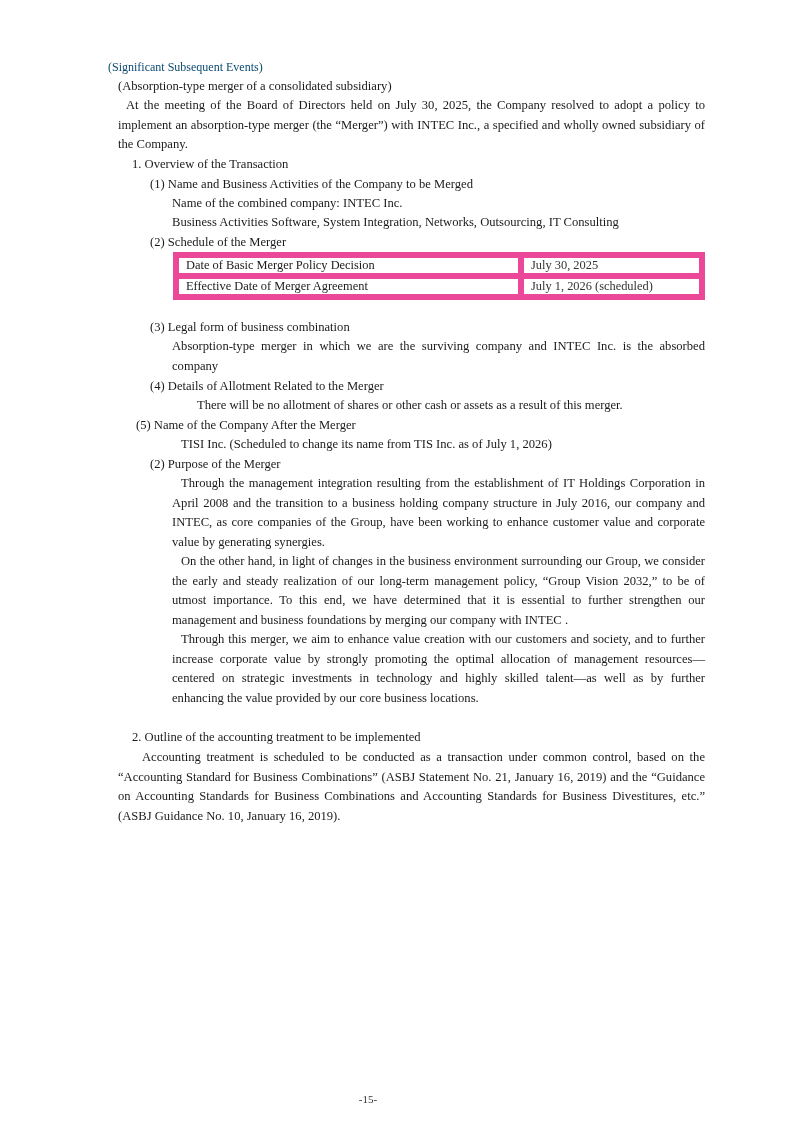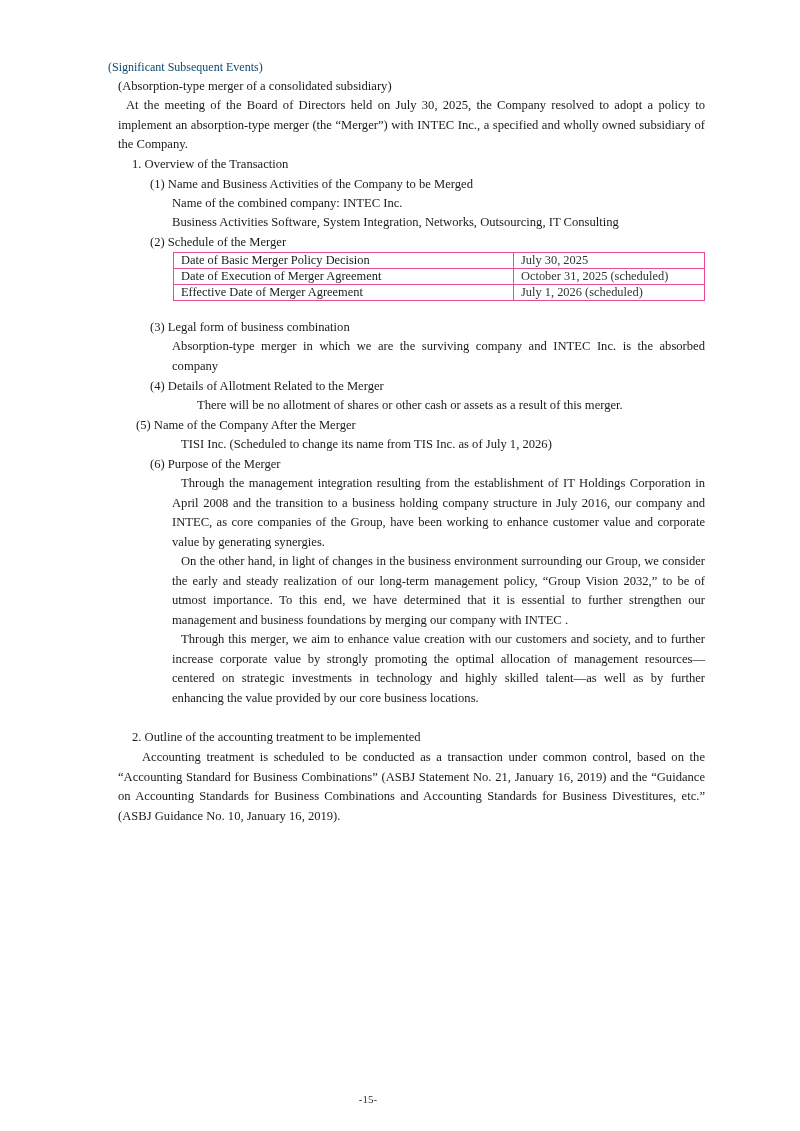--- a/index.html
+++ b/index.html
@@ -10,21 +10,21 @@
     font-size: 12.6px;
   }
   .line { position: absolute; white-space: nowrap; line-height: 19.5px; }
   .just { position: absolute; text-align: justify; text-align-last: left; line-height: 19.6px; }
   .heading-top { left: 108px; top: 58px; color: #0c4a6e; font-size: 12px; }
   table.schedule {
     position: absolute; left: 173px; top: 252px; width: 532px;
     border-collapse: collapse; font-size: 12.4px;
   }
   table.schedule td {
-    border: 1px solid #ec4899; padding: 0 0 0 7px; height: 15px; line-height: 15px;
+    border: 6px solid #ec4899; padding: 0 0 0 7px; height: 15px; line-height: 15px;
     white-space: nowrap;
   }
   table.schedule td.c1 { width: 332px; }
   table.schedule td.c2 { color: #333; }
   .page-num { position: absolute; left: 0; width: 736px; top: 1093px; text-align: center; font-size: 11px; color: #333; }
 </style>
 </head>
 <body>
 
 <div class="line heading-top">(Significant Subsequent Events)</div>
@@ -40,40 +40,36 @@
 
 <div class="line" style="left:150px; top:233px;">(2) Schedule of the Merger</div>
 
 <table class="schedule">
   <tbody>
       <tr>
     <td class="c1">Date of Basic Merger Policy Decision</td>
     <td class="c2">July 30, 2025</td>
   </tr>
   <tr>
-    <td class="c1">Date of Execution of Merger Agreement</td>
-    <td class="c2">October 31, 2025 (scheduled)</td>
-  </tr>
-  <tr>
     <td class="c1">Effective Date of Merger Agreement</td>
     <td class="c2">July 1, 2026 (scheduled)</td>
   </tr>
 </tbody>
   </table>
 
 <div class="line" style="left:150px; top:318px;">(3) Legal form of business combination</div>
 <div class="just" style="left:172px; top:337px; width:533px;">Absorption-type merger in which we are the surviving company and INTEC Inc. is the absorbed company</div>
 
 <div class="line" style="left:150px; top:377px;">(4) Details of Allotment Related to the Merger</div>
 <div class="line" style="left:197px; top:396px;text-align:right;">There will be no allotment of shares or other cash or assets as a result of this merger.</div>
 
 <div class="line" style="left:136px; top:416px;">(5) Name of the Company After the Merger</div>
 <div class="line" style="left:181px; top:435px;">TISI Inc. (Scheduled to change its name from TIS Inc. as of July 1, 2026)</div>
 
-<div class="line" style="left:150px; top:455px;">(6) Purpose of the Merger</div>
+<div class="line" style="left:150px; top:455px;">(2) Purpose of the Merger</div>
 <div class="just" style="left:172px; top:474px; width:533px; text-indent:9px;">Through the management integration resulting from the establishment of IT Holdings Corporation in April 2008 and the transition to a business holding company structure in July 2016, our company and INTEC, as core companies of the Group, have been working to enhance customer value and corporate value by generating synergies.</div>
 <div class="just" style="left:172px; top:552px; width:533px; text-indent:9px;">On the other hand, in light of changes in the business environment surrounding our Group, we consider the early and steady realization of our long-term management policy, “Group Vision 2032,” to be of utmost importance. To this end, we have determined that it is essential to further strengthen our management and business foundations by merging our company with INTEC .</div>
 <div class="just" style="left:172px; top:630px; width:533px; text-indent:9px;">Through this merger, we aim to enhance value creation with our customers and society, and to further increase corporate value by strongly promoting the optimal allocation of management resources—centered on strategic investments in technology and highly skilled talent—as well as by further enhancing the value provided by our core business locations.</div>
 
 <div class="line" style="left:132px; top:728px;">2. Outline of the accounting treatment to be implemented</div>
 <div class="just" style="left:118px; top:748px; width:587px; text-indent:24px;">Accounting treatment is scheduled to be conducted as a transaction under common control, based on the “Accounting Standard for Business Combinations” (ASBJ Statement No. 21, January 16, 2019) and the “Guidance on Accounting Standards for Business Combinations and Accounting Standards for Business Divestitures, etc.” (ASBJ Guidance No. 10, January 16, 2019).</div>
 
 <div class="page-num">-15-</div>
 
 </body></html>

